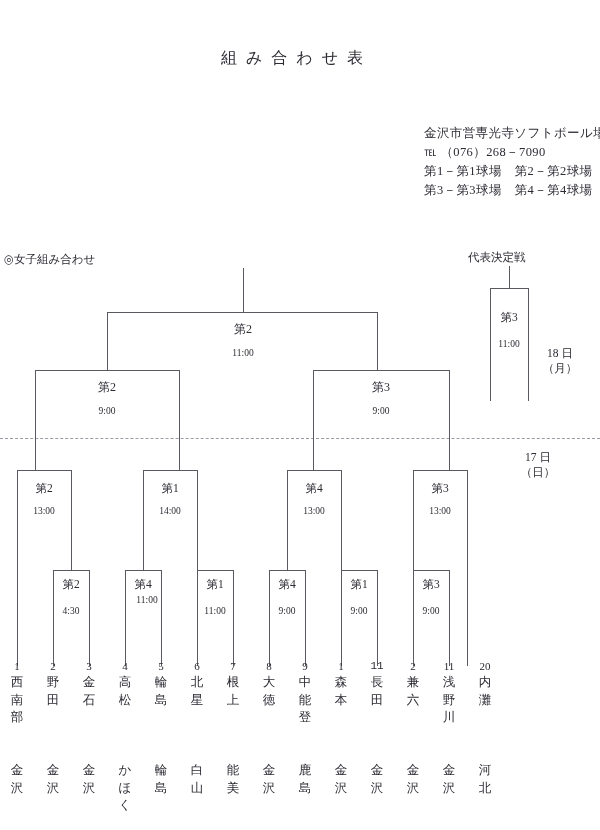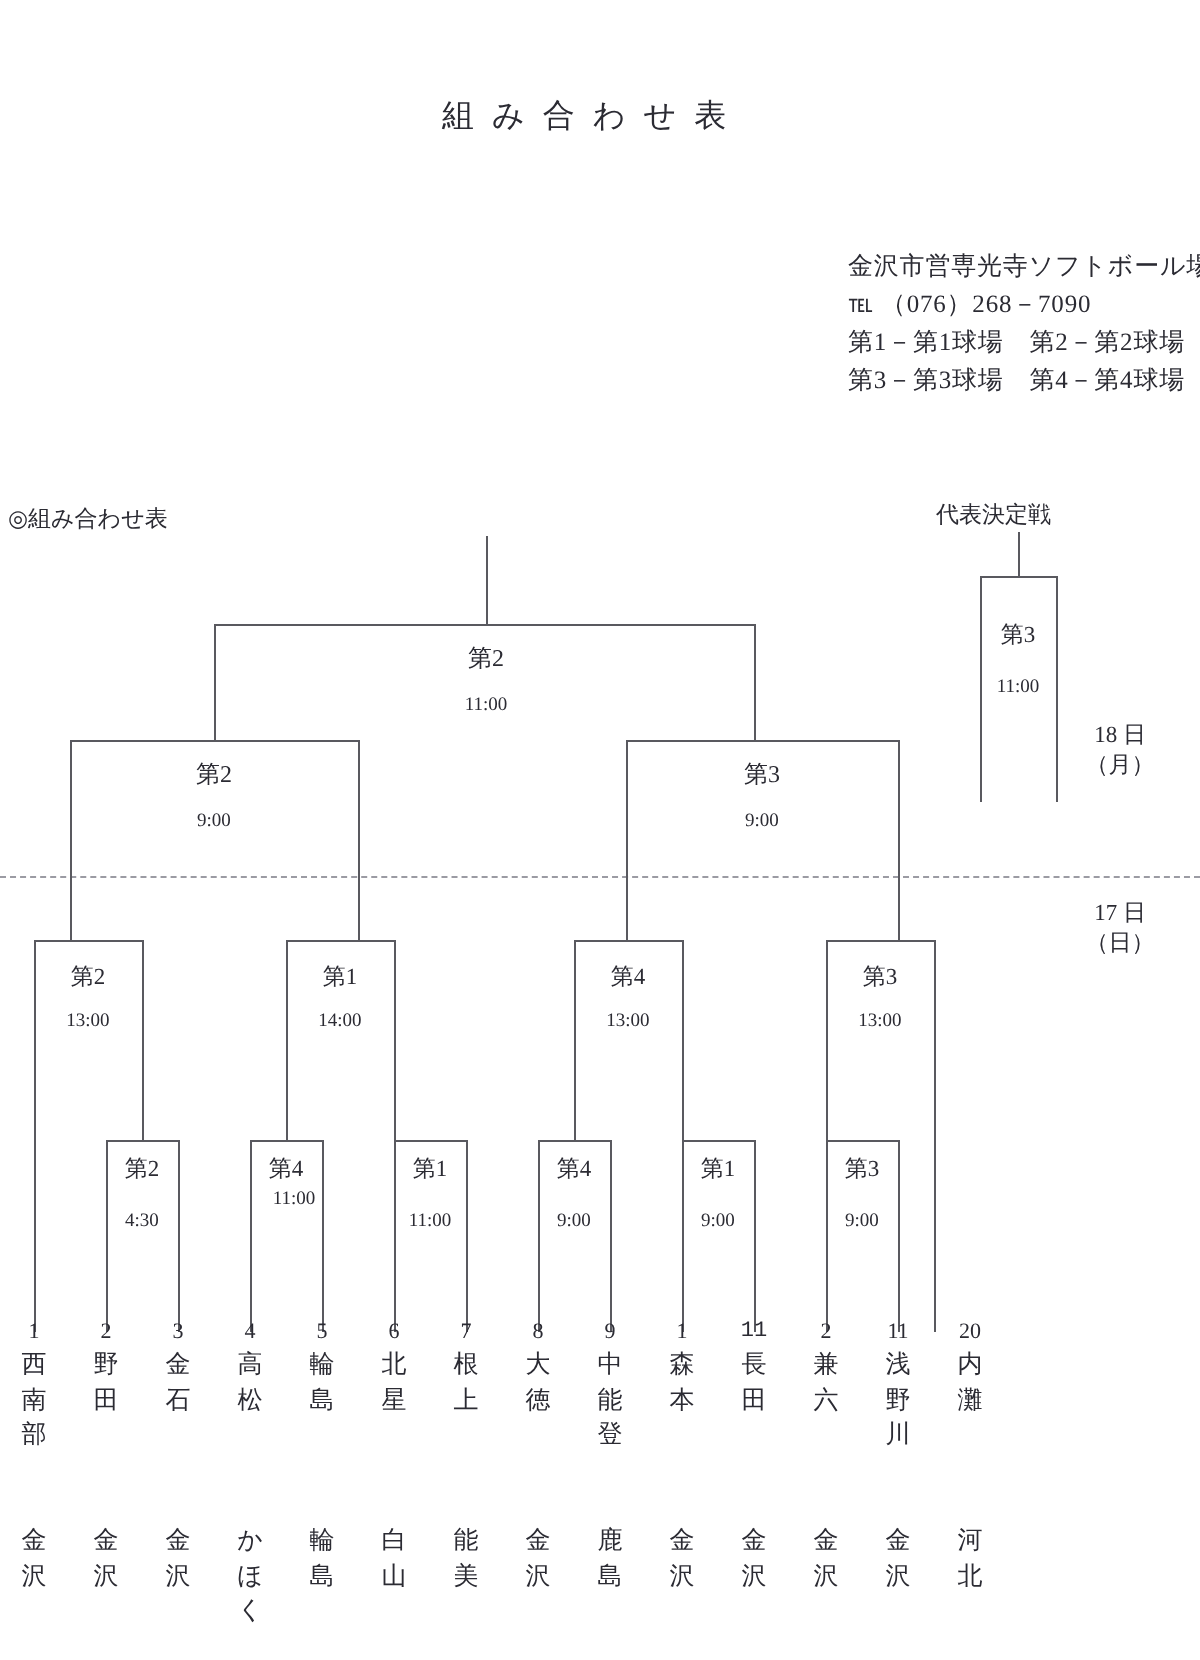--- a/index.html
+++ b/index.html
@@ -71,29 +71,29 @@
 
   <div class="title2">組み合わせ表</div>
 
   <div class="venue">
     <div>金沢市営専光寺ソフトボール場</div>
     <div>℡ （076）268－7090</div>
     <div>第1－第1球場　第2－第2球場</div>
     <div>第3－第3球場　第4－第4球場</div>
   </div>
 
-  <div class="sec-left">◎組み合わせ表</div>
+  <div class="sec-left">◎女子組み合わせ</div>
   <div class="sec-right">代表決定戦</div>
 
-  <div class="datecol" style="left:540px;top:361px;text-align:center;">
+  <div class="datecol" style="left:540px;top:346px;text-align:center;">
     <span>18</span>
     <span>日</span>
     <span>（月）</span>
   </div>
-  <div class="datecol" style="left:540px;top:450px;">
+  <div class="datecol" style="left:518px;top:450px;">
     <span>17</span>
     <span>日</span>
     <span>（日）</span>
   </div>
 
   <div class="dash" style="top:438px;"></div>
 
   <div class="v" style="left:243px;top:268px;height:44px;"></div>
 
   <div class="h" style="left:107px;top:312px;width:271px;"></div>

